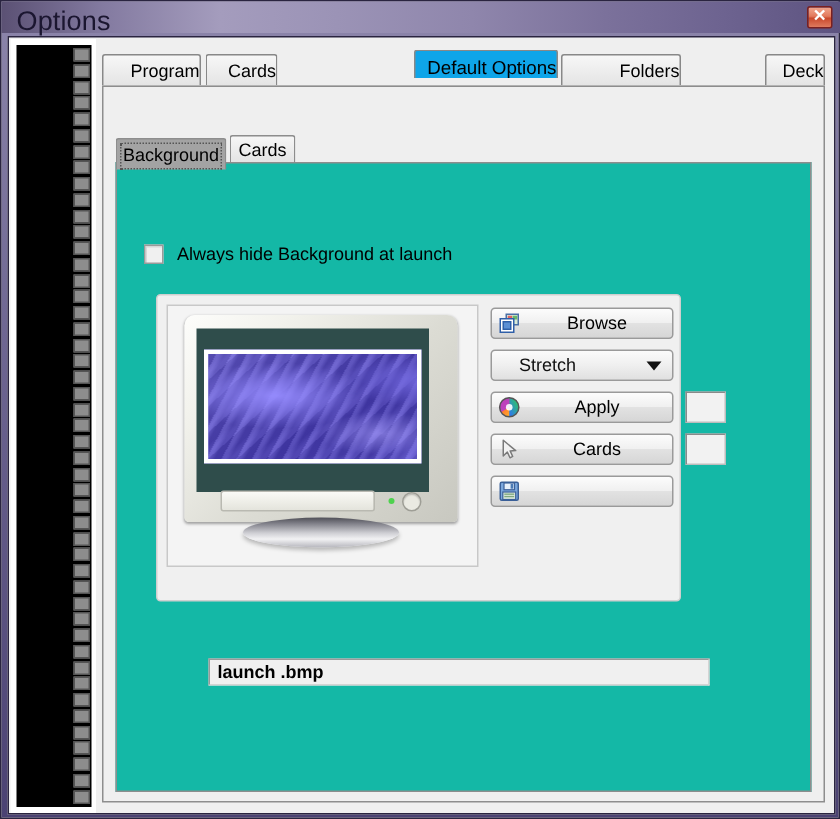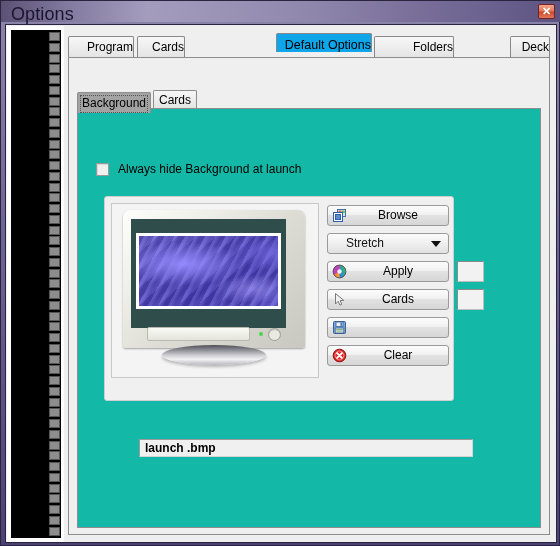--- a/index.html
+++ b/index.html
@@ -576,30 +576,20 @@
                   <rect x="1.5" y="1.5" width="12" height="12" rx="1" fill="#7ba7dd" stroke="#3b6098" stroke-width="1"></rect>
                   <rect x="4" y="2" width="7" height="4.5" fill="#e8f0fa" stroke="#3b6098" stroke-width=".8"></rect>
                   <rect x="8.4" y="2.6" width="1.8" height="3.2" fill="#4a7ab5"></rect>
                   <rect x="3.2" y="8" width="8.6" height="5" fill="#dbe9dc" stroke="#3b6098" stroke-width=".8"></rect>
                   <rect x="4.2" y="9" width="6.6" height=".9" fill="#7fa87f"></rect>
                   <rect x="4.2" y="10.6" width="6.6" height=".9" fill="#7fa87f"></rect>
                 </svg>
               </span>
             </div>
 
-            <div class="btn">
-              <span class="bicon">
-                <svg width="15" height="15" viewBox="0 0 15 15">
-                  <circle cx="7.5" cy="7.5" r="6.3" fill="#e02626" stroke="#8c1111" stroke-width="1"></circle>
-                  <circle cx="7.5" cy="7.5" r="4.4" fill="none" stroke="#f58a8a" stroke-width="1"></circle>
-                  <path d="M5.1 5.1 L9.9 9.9 M9.9 5.1 L5.1 9.9" stroke="#ffffff" stroke-width="2" stroke-linecap="round"></path>
-                </svg>
-              </span>
-              <span class="blabel">Clear</span>
-            </div>
 
           </div>
 
           <div id="filename-field">
             <span id="filename-text">launch .bmp</span>
           </div>
 
         </div>
       </div>
     </div>

